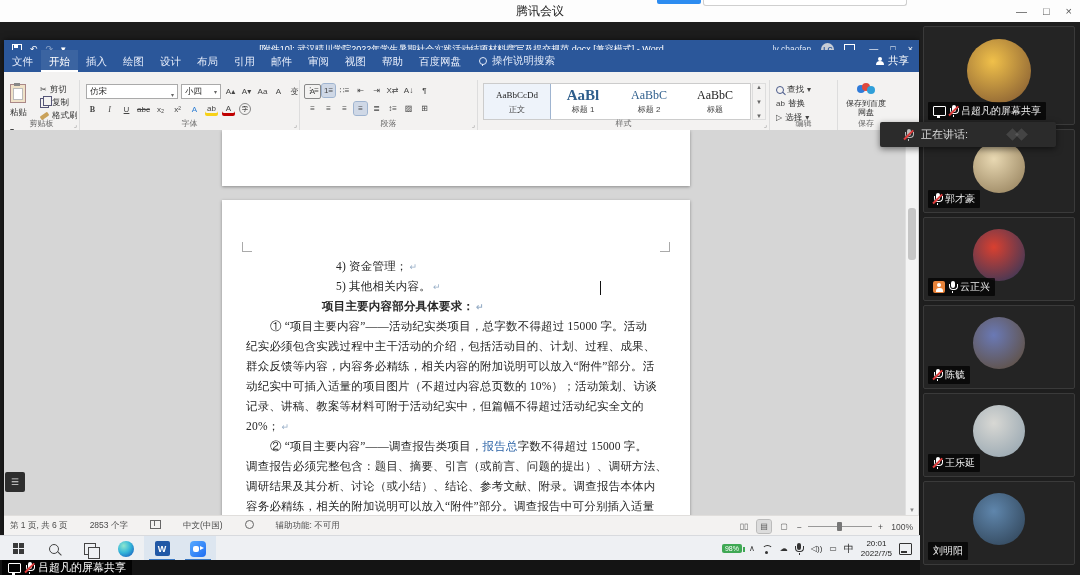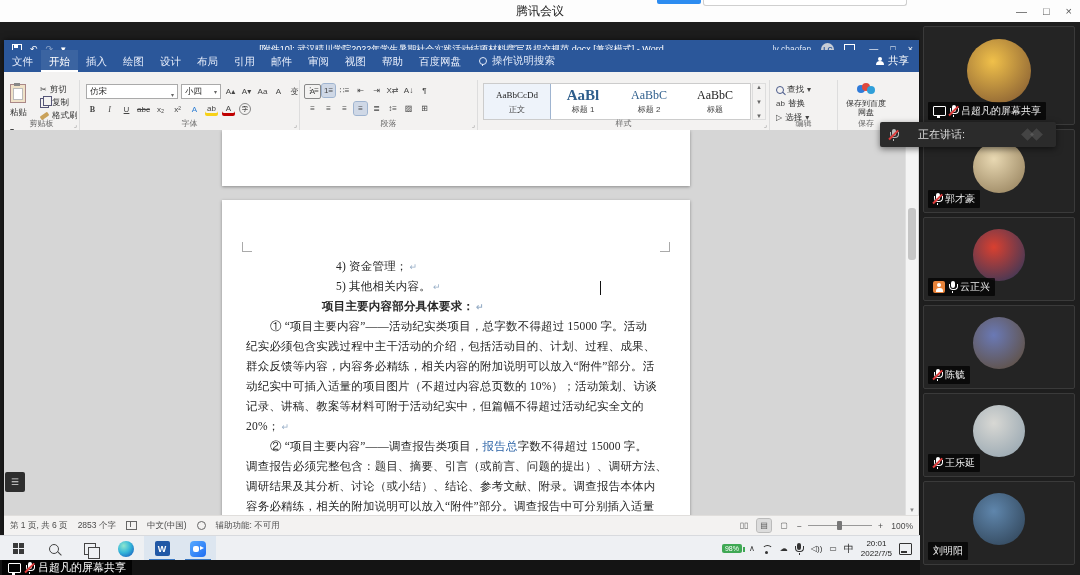--- a/index.html
+++ b/index.html
@@ -134,21 +134,21 @@
   .dline .ul{color:#2961a5;margin-top:48px;}
   .dline .ret{color:#9ab0c8;font-size:9px;margin-left:2px;}
   .caret{position:absolute;left:378px;top:81px;width:1px;height:14px;background:#111;}
   .vscroll{position:absolute;right:1px;top:0;bottom:0;width:12px;background:#f4f4f4;border-left:1px solid #e0e0e0;}
   .vscroll .arr{display:block;text-align:center;font-size:6px;color:#888;height:10px;line-height:10px;}
   .vscroll .thumb{position:absolute;left:2px;top:78px;width:8px;height:52px;background:#c6c6c6;border-radius:3px;}
   .vscroll .arr.dn{position:absolute;bottom:0;left:0;right:0;}
   .float-sq{position:absolute;left:5px;top:450px;width:20px;height:20px;background:#2e2e2e;border-radius:2px;color:#ddd;font-size:9px;display:flex;align-items:center;justify-content:center;}
 
   
-  .w-status{position:absolute;left:0;bottom:0;right:0;height:20px;background:#f3f2f1;border-top:1px solid #e0dedc;display:flex;align-items:center;font-size:8.5px;color:#4a4a4a;padding:4px 6px;box-sizing:border-box;gap:10px;}
+  .w-status{position:absolute;left:0;bottom:0;right:0;height:20px;background:#f3f2f1;border-top:1px solid #e0dedc;display:flex;align-items:flex-start;font-size:8.5px;color:#4a4a4a;padding:4px 6px;box-sizing:border-box;gap:22px;}
   .i-book{width:9px;height:7px;border:1px solid #666;position:relative;display:inline-block;}
   .i-book::after{content:"";position:absolute;left:3.5px;top:0;width:1px;height:5px;background:#666;}
   .i-axs{width:7px;height:7px;border:1px solid #666;border-radius:50%;position:relative;display:inline-block;}
   .status-right{margin-left:auto;display:flex;align-items:center;gap:6px;}
   .vbtn{width:14px;height:13px;display:inline-flex;align-items:center;justify-content:center;font-size:8px;color:#555;border-radius:2px;}
   .vbtn.sel{background:#dcdcdc;outline:1px solid #bbb;}
   .zoom-track{width:64px;height:1px;background:#999;position:relative;display:inline-block;}
   .zoom-thumb{position:absolute;left:29px;top:-4px;width:5px;height:9px;background:#777;border-radius:1px;}
   .zoom-val{min-width:24px;text-align:right;}
 
@@ -200,21 +200,21 @@
   
   .sidebar{position:absolute;left:920px;top:22px;width:160px;height:553px;background:#1e1e1e;box-sizing:border-box;padding:4px 3px;}
   .tile{position:relative;width:152px;height:84px;background:#242424;border:1px solid #3a3a3a;border-radius:2px;margin-bottom:4px;box-sizing:border-box;}
   .tile.tall{height:99px;}
   .avatar{position:absolute;left:50%;top:45%;transform:translate(-50%,-50%);width:52px;height:52px;border-radius:50%;}
   .avatar.big{width:64px;height:64px;}
   .tlabel{position:absolute;left:4px;bottom:4px;display:flex;align-items:center;gap:3px;background:rgba(0,0,0,.72);padding:2px 5px;border-radius:1px;max-width:138px;overflow:hidden;}
   .tname{color:#eee;font-size:10px;white-space:nowrap;}
 
   
-  .toast{position:absolute;left:880px;top:122px;width:176px;height:25px;background:#2b2b2b;border-radius:2px;box-shadow:0 2px 6px rgba(0,0,0,.5);display:flex;align-items:center;gap:20px;padding:0 9px;box-sizing:border-box;z-index:60;}
+  .toast{position:absolute;left:880px;top:122px;width:176px;height:25px;background:#2b2b2b;border-radius:2px;box-shadow:0 2px 6px rgba(0,0,0,.5);display:flex;align-items:center;gap:8px;padding:0 24px;box-sizing:border-box;z-index:60;}
   .toast .txt{color:#ddd;font-size:11px;}
   .toast .ghost{margin-left:auto;position:relative;width:26px;height:14px;opacity:.55;}
   .toast .ghost i{position:absolute;width:9px;height:9px;background:rgba(255,255,255,.22);transform:rotate(45deg);top:2px;}
   .toast .ghost i:nth-child(1){left:2px;}
   .toast .ghost i:nth-child(2){left:11px;}
 </style>
 </head>
 <body>
 
 <div class="stage">

